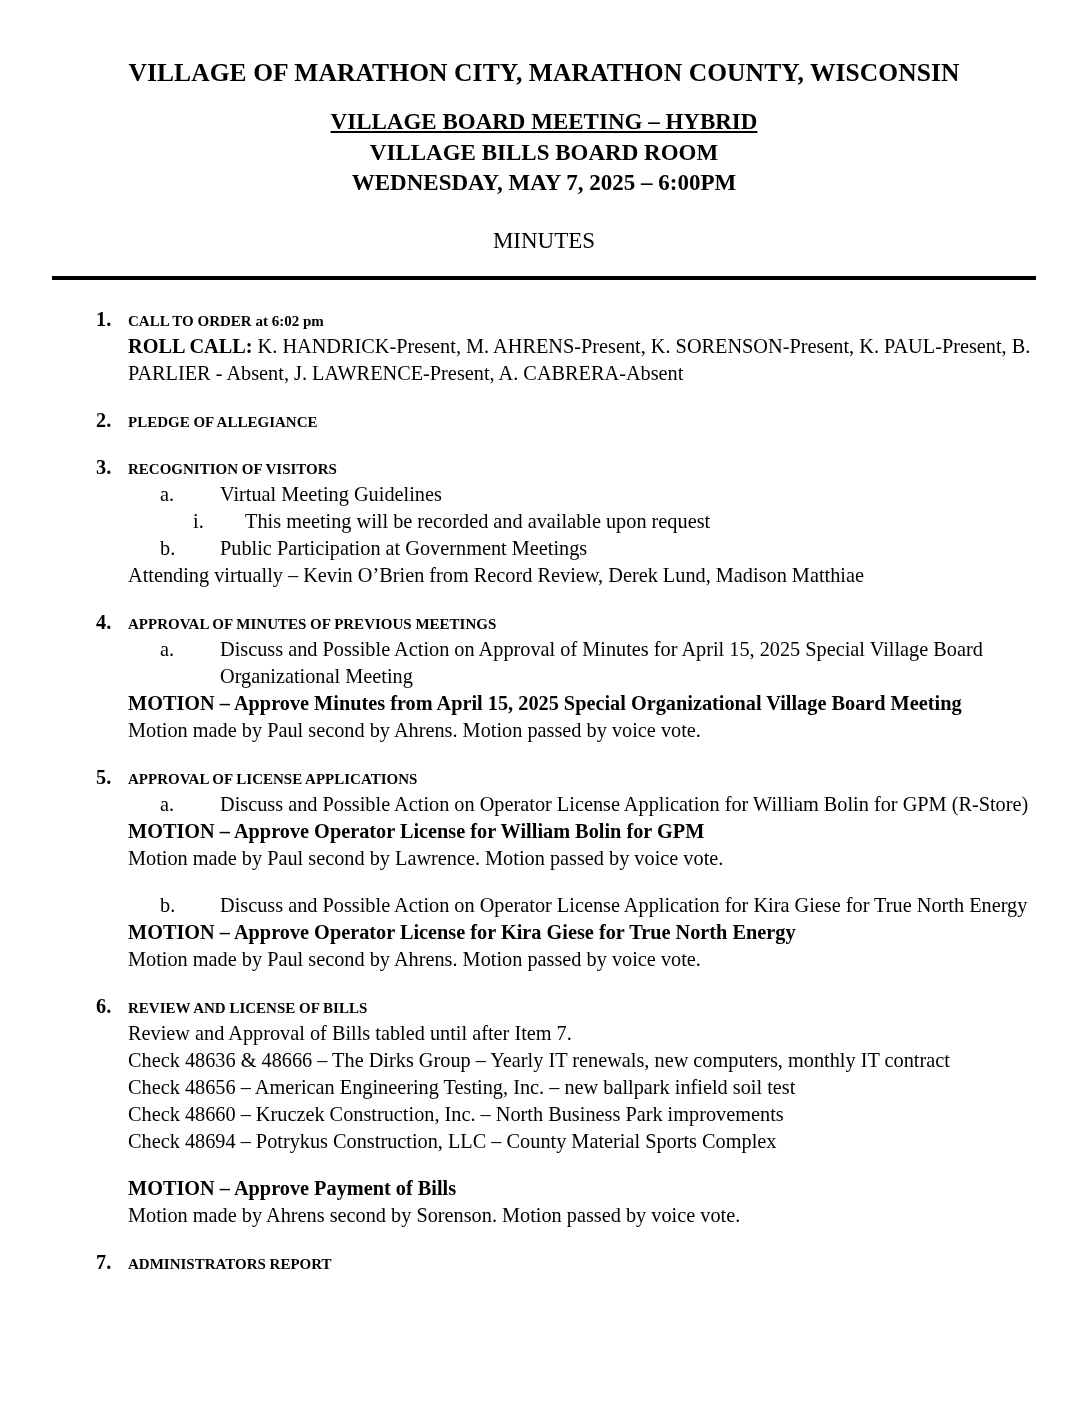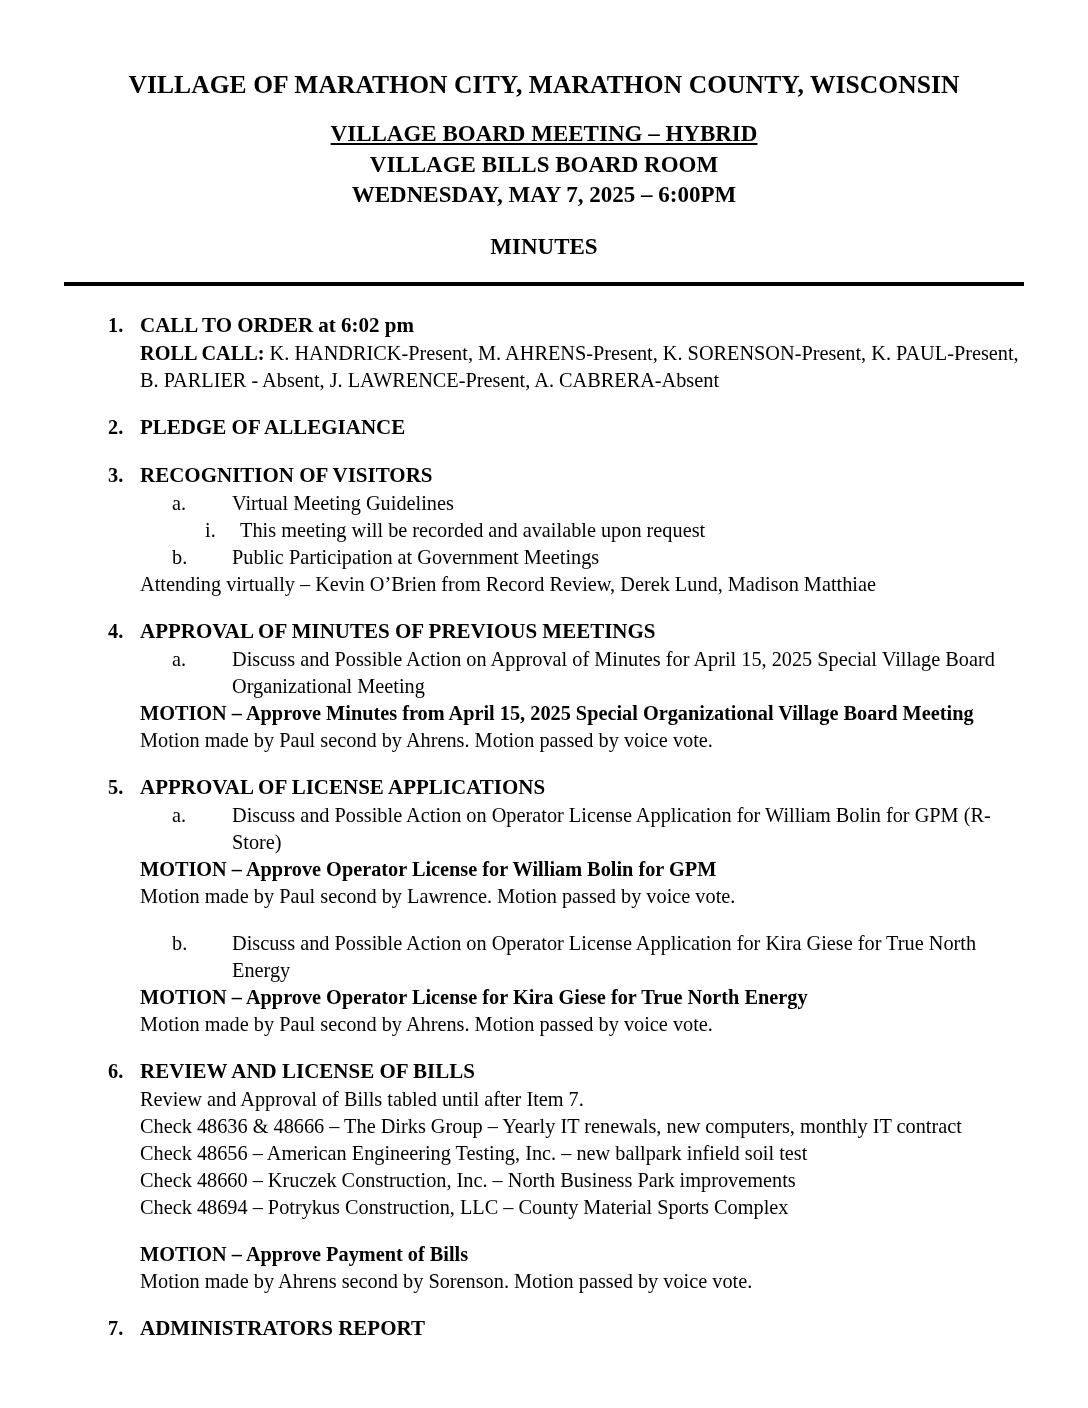--- a/index.html
+++ b/index.html
@@ -12,21 +12,21 @@
     height: 1408px;
     font-family: "Liberation Serif", "DejaVu Serif", serif;
     color: #000000;
     -webkit-font-smoothing: antialiased;
   }
   .page {
     position: relative;
     width: 1088px;
     height: 1408px;
     box-sizing: border-box;
-    padding: 12px;
+    padding: 0;
     overflow: hidden;
   }
 
   
   .header {
     padding-top: 58px;
     text-align: center;
   }
   .doc-title {
     font-size: 25.5px;
@@ -38,23 +38,23 @@
     margin-top: 20px;
     font-size: 23px;
     font-weight: bold;
     line-height: 1.32;
   }
   .subtitle-underline {
     text-decoration: underline;
     text-underline-offset: 2px;
   }
   .minutes-line {
-    margin-top: 24px;
+    margin-top: 30px;
     font-size: 23px;
-    font-weight: bold;
+    font-weight: normal;
   }
 
   .rule {
     margin: 22px 52px 0 52px;
     border: 0;
     border-top: 4px solid #000;
     height: 0;
   }
 
   
@@ -78,21 +78,21 @@
   }
   .num-marker {
     width: 32px;
     flex: 0 0 32px;
     font-weight: bold;
     font-size: 20.3px;
   }
   .num-text {
     flex: 1;
     font-weight: bold;
-    font-size: 21px;
+    font-size: 15px;
   }
 
   
   .body-para {
     padding-left: 76px;   
     font-size: 20.3px;
   }
   .body-para.bold {
     font-weight: bold;
   }
@@ -118,20 +118,21 @@
     align-items: baseline;
     padding-left: 141px;  
   }
   .roman-marker {
     width: 35px;
     flex: 0 0 35px;
     text-align: left;
   }
   .roman-text {
     flex: 1;
+    margin-left: 17px;
   }
 
   .gap {
     height: 20px;
   }
 
   .bold { font-weight: bold; }
 </style>
 </head>
 <body>

